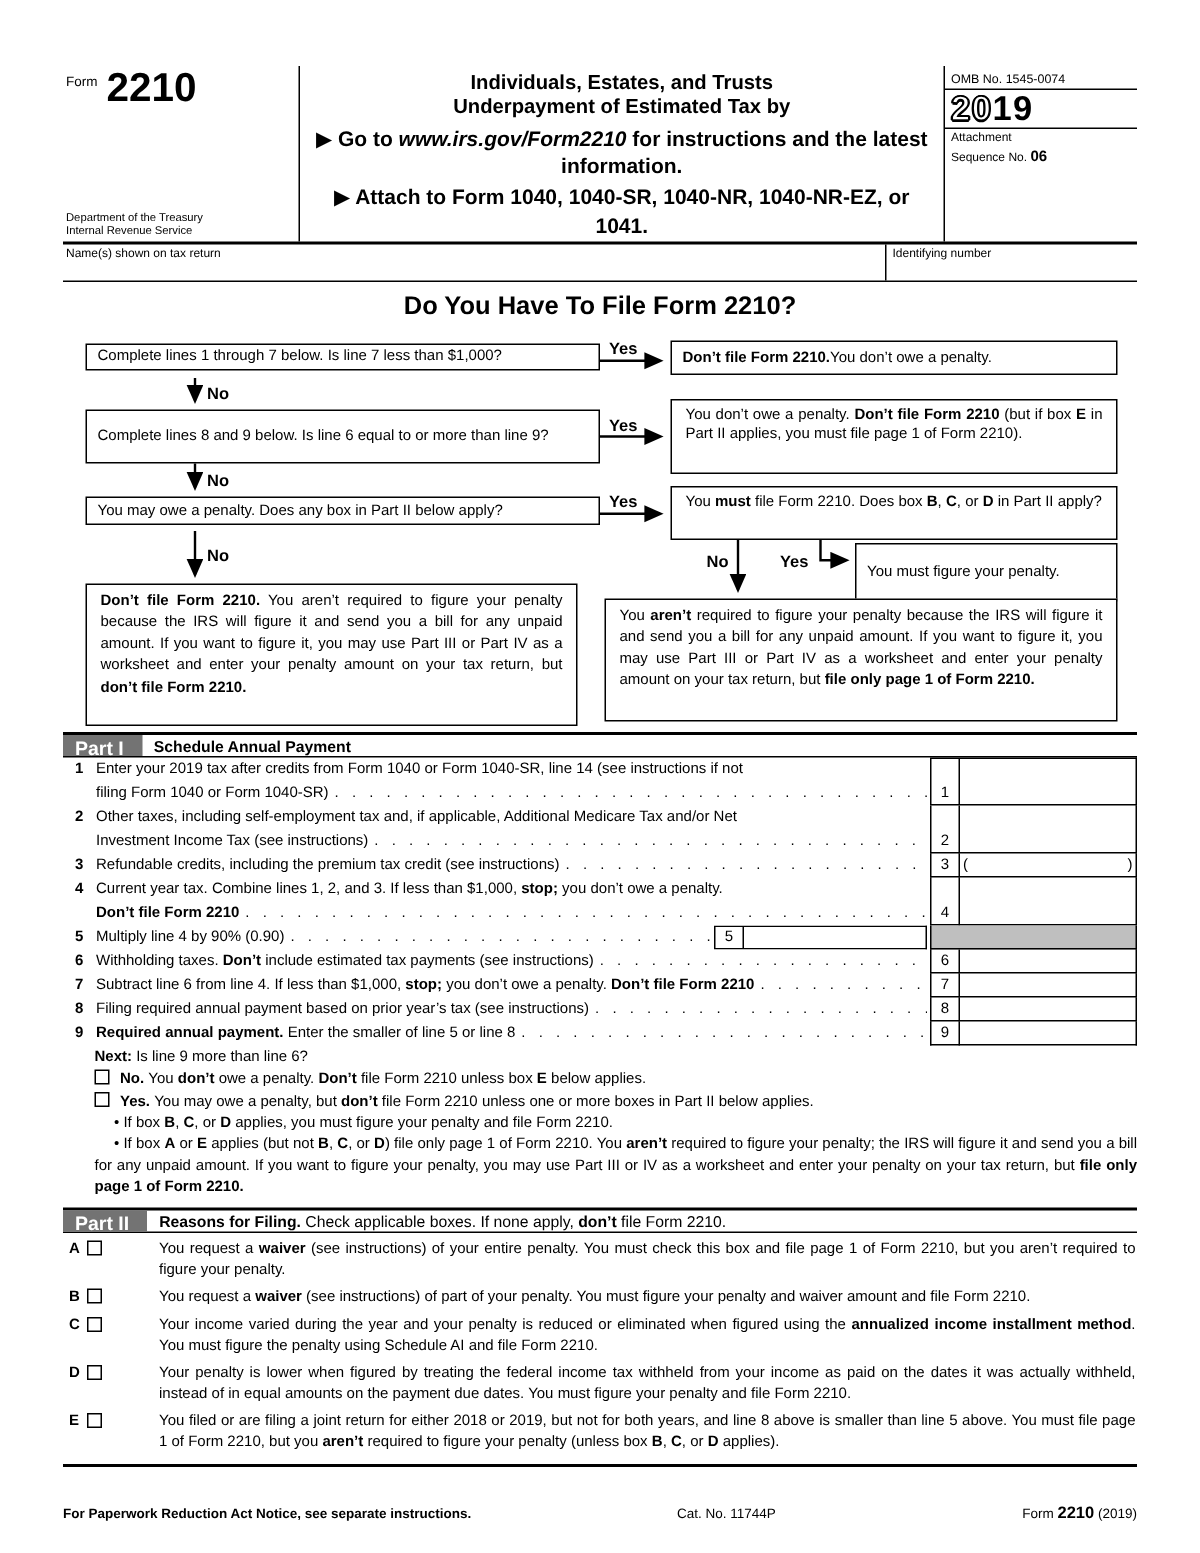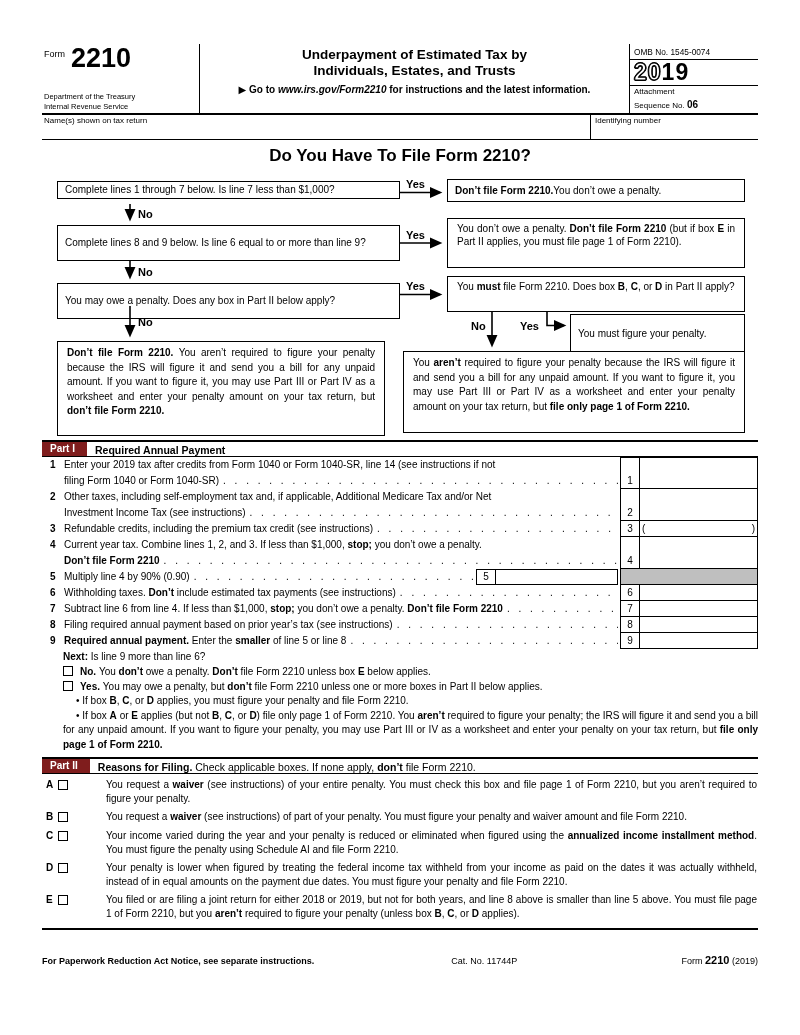--- a/index.html
+++ b/index.html
@@ -12,21 +12,21 @@
 
   
   .hdr { display:flex; border-bottom:2px solid #000; min-height:62px; }
   .hdr-left { width:158px; border-right:1px solid #000; padding:1px 4px 2px 2px; display:flex; flex-direction:column; }
   .form-line { display:flex; align-items:flex-start; }
   .form-word { font-size:9px; padding-top:4px; }
   .form-no { font-size:27px; font-weight:bold; margin-left:6px; line-height:1; }
   .dept { font-size:7.5px; margin-top:auto; line-height:1.25; }
   .hdr-center { flex:1; border-right:1px solid #000; text-align:center; padding:3px 6px 2px 6px; }
   .main-title { font-size:13.5px; font-weight:bold; line-height:1.22; }
-  .instr { font-size:10px; font-weight:bold; margin-top:3px; line-height:1.3; }
+  .instr { font-size:14px; font-weight:bold; margin-top:3px; line-height:1.3; }
   .hdr-right { width:128px; display:flex; flex-direction:column; }
   .omb { font-size:8.3px; padding:3px 4px 2px 4px; border-bottom:1px solid #000; }
   .year { font-size:23px; font-weight:bold; padding:0 4px; border-bottom:1px solid #000; line-height:1.1; letter-spacing:1px; }
   .yr20 { color:#fff; -webkit-text-stroke:1.1px #000; text-shadow:-1px 0 #000,1px 0 #000,0 -1px #000,0 1px #000; }
   .attseq { font-size:8px; padding:1px 4px 2px 4px; line-height:1.3; }
   .seq-no { font-weight:bold; font-size:10px; }
 
   
   .name-row { display:flex; border-bottom:1px solid #000; height:25px; font-size:8px; }
   .name-cell { flex:1; padding:1px 2px; }
@@ -35,21 +35,21 @@
   
   .flow { position:relative; height:300px; }
   .flow-title { text-align:center; font-size:17px; font-weight:bold; padding-top:6px; }
   .fbox { position:absolute; border:1.5px solid #000; font-size:10px; line-height:1.32; padding:2px 7px; background:#fff; display:flex; align-items:center; }
   .fbox.block { display:block; text-align:justify; padding:4px 9px; }
   .flow svg { position:absolute; left:0; top:0; pointer-events:none; }
   .flow svg text { font-family:"Liberation Sans","DejaVu Sans",sans-serif; font-size:11px; font-weight:bold; }
 
   
   .part-bar { display:flex; align-items:stretch; border-top:2px solid #000; border-bottom:1px solid #000; height:17px; }
-  .part-label { background:#7f1d1d; color:#fff; font-weight:bold; font-size:10px; padding:1px 12px 0 8px; }
+  .part-label { background:#737373; color:#fff; font-weight:bold; font-size:13px; padding:1px 12px 0 8px; }
   .part-title { font-weight:bold; font-size:10.5px; padding:2px 0 0 8px; }
   .part-title .rich { font-weight:normal; }
 
   
   .p1row { display:flex; }
   .p1num { width:22px; padding-left:8px; font-weight:bold; font-size:10px; line-height:16px; }
   .p1text { flex:1; min-width:0; font-size:10px; padding-right:2px; }
   .tl { height:16px; line-height:16px; white-space:nowrap; overflow:hidden; }
   .flexline { display:flex; }
   .seg { white-space:nowrap; }
@@ -89,23 +89,24 @@
       <div class="form-line">
         <span class="form-word">Form</span>
         <span class="form-no">2210</span>
       </div>
       <div class="dept">
         <div>Department of the Treasury</div>
         <div>Internal Revenue Service</div>
       </div>
     </div>
     <div class="hdr-center">
+      <div class="main-title">Individuals, Estates, and Trusts</div>
       <div class="main-title">Underpayment of Estimated Tax by</div>
-      <div class="main-title">Individuals, Estates, and Trusts</div>
       <div class="instr"><span style="font-weight: bold;">▶ Go to </span><span style="font-weight: bold; font-style: italic;">www.irs.gov/Form2210</span><span style="font-weight: bold;"> for instructions and the latest information.</span></div>
+      <div class="instr">▶ Attach to Form 1040, 1040-SR, 1040-NR, 1040-NR-EZ, or 1041.</div>
     </div>
     <div class="hdr-right">
       <div class="omb">OMB No. 1545-0074</div>
       <div class="year"><span class="yr20">20</span><span>19</span></div>
       <div class="attseq">
         <div>Attachment</div>
         <div><span>Sequence No. </span><span class="seq-no">06</span></div>
       </div>
     </div>
   </div>
@@ -124,21 +125,21 @@
     <div class="fbox" style="left:405px;top:39px;width:298px;height:23px;">
         <span style="font-weight: bold;">Don’t file Form 2210.</span>
         <span> You don’t owe a penalty.</span>
       </div>
 
     <div class="fbox" style="left:15px;top:85px;width:343px;height:36px;">
         <span>Complete lines 8 and 9 below. Is line 6 equal to or more than line 9?</span>
       </div>
     <div class="fbox block" style="left:405px;top:78px;width:298px;height:50px;padding-top:3px;"><span>You don’t owe a penalty. </span><span style="font-weight: bold;">Don’t file Form 2210</span><span> (but if box </span><span style="font-weight: bold;">E</span><span> in Part II applies, you must file page 1 of Form 2210).</span></div>
 
-    <div class="fbox" style="left:15px;top:143px;width:343px;height:36px;">
+    <div class="fbox" style="left:15px;top:143px;width:343px;height:19px;">
         <span>You may owe a penalty. Does any box in Part II below apply?</span>
       </div>
     <div class="fbox block" style="left:405px;top:136px;width:298px;height:36px;padding-top:3px;"><span>You </span><span style="font-weight: bold;">must</span><span> file Form 2210. Does box </span><span style="font-weight: bold;">B</span><span>, </span><span style="font-weight: bold;">C</span><span>, or </span><span style="font-weight: bold;">D</span><span> in Part II apply?</span></div>
 
     <div class="fbox" style="left:528px;top:174px;width:175px;height:39px;">
         <span>You must figure your penalty.</span>
       </div>
 
     <div class="fbox block" style="left:15px;top:201px;width:328px;height:95px;line-height:14.6px;"><span style="font-weight: bold;">Don’t file Form 2210.</span><span> You aren’t required to figure your penalty because the IRS will figure it and send you a bill for any unpaid amount. If you want to figure it, you may use Part III or Part IV as a worksheet and enter your penalty amount on your tax return, but </span><span style="font-weight: bold;">don’t file Form 2210.</span></div>
     <div class="fbox block" style="left:361px;top:211px;width:342px;height:82px;line-height:14.6px;"><span>You </span><span style="font-weight: bold;">aren’t</span><span> required to figure your penalty because the IRS will figure it and send you a bill for any unpaid amount. If you want to figure it, you may use Part III or Part IV as a worksheet and enter your penalty amount on your tax return, but </span><span style="font-weight: bold;">file only page 1 of Form 2210.</span></div>
@@ -166,21 +167,21 @@
 
       <line x1="450" y1="172" x2="450" y2="205" stroke="#000" stroke-width="1.6" marker-end="url(#ah)"></line>
       <text x="429" y="190">No</text>
       <polyline points="505,172 505,185.5 522,185.5" fill="none" stroke="#000" stroke-width="1.6" marker-end="url(#ah)"></polyline>
       <text x="478" y="190">Yes</text>
     </svg>
   </div>
 
   <div class="part-bar">
     <div class="part-label">Part I</div>
-    <div class="part-title">Required Annual Payment</div>
+    <div class="part-title">Schedule Annual Payment</div>
   </div>
 
   <div class="p1row row-first" style="height:32px;">
     <div class="p1num">1</div>
     <div class="p1text">
       <div class="tl"><span>Enter your 2019 tax after credits from Form 1040 or Form 1040-SR, line 14 (see instructions if not</span></div>
       <div class="tl flexline">
         <span class="seg"><span>filing Form 1040 or Form 1040-SR)</span></span>
         <span class="dots">. . . . . . . . . . . . . . . . . . . . . . . . . . . . . . . . . . . . . . . . . . . . . . . . . . . . . . . . . . . . . . . . . . . . . . . .</span>
       </div>
@@ -292,21 +293,21 @@
     <div class="p1cells">
       <div class="cellnum">8</div>
       <div class="cellamt"></div>
     </div>
   </div>
 
   <div class="p1row" style="height:16px;">
     <div class="p1num">9</div>
     <div class="p1text">
       <div class="tl flexline">
-        <span class="seg"><span style="font-weight: bold;">Required annual payment. </span><span>Enter the </span><span style="font-weight: bold;">smaller</span><span> of line 5 or line 8</span></span>
+        <span class="seg"><span style="font-weight: bold;">Required annual payment. </span><span>Enter the </span><span style="font-weight: normal;">smaller</span><span> of line 5 or line 8</span></span>
         <span class="dots">. . . . . . . . . . . . . . . . . . . . . . . . . . . . . . . . . . . . . . . . . . . . . . . . . . . . . . . . . . . . . . . . . . . . . . . .</span>
       </div>
     </div>
     <div class="p1cells">
       <div class="cellnum">9</div>
       <div class="cellamt"></div>
     </div>
   </div>
 
   <div class="nextline"><span style="font-weight: bold;">Next: </span><span>Is line 9 more than line 6?</span></div>

